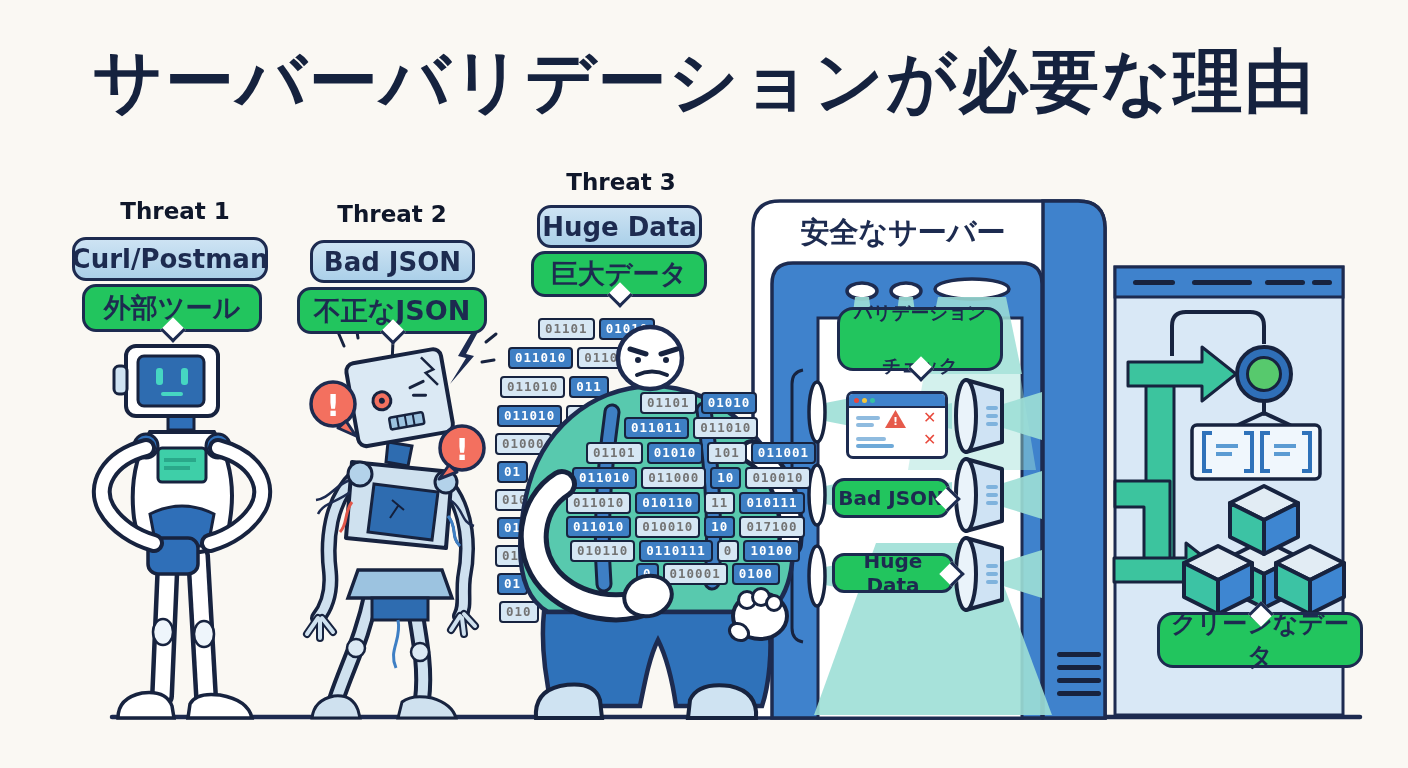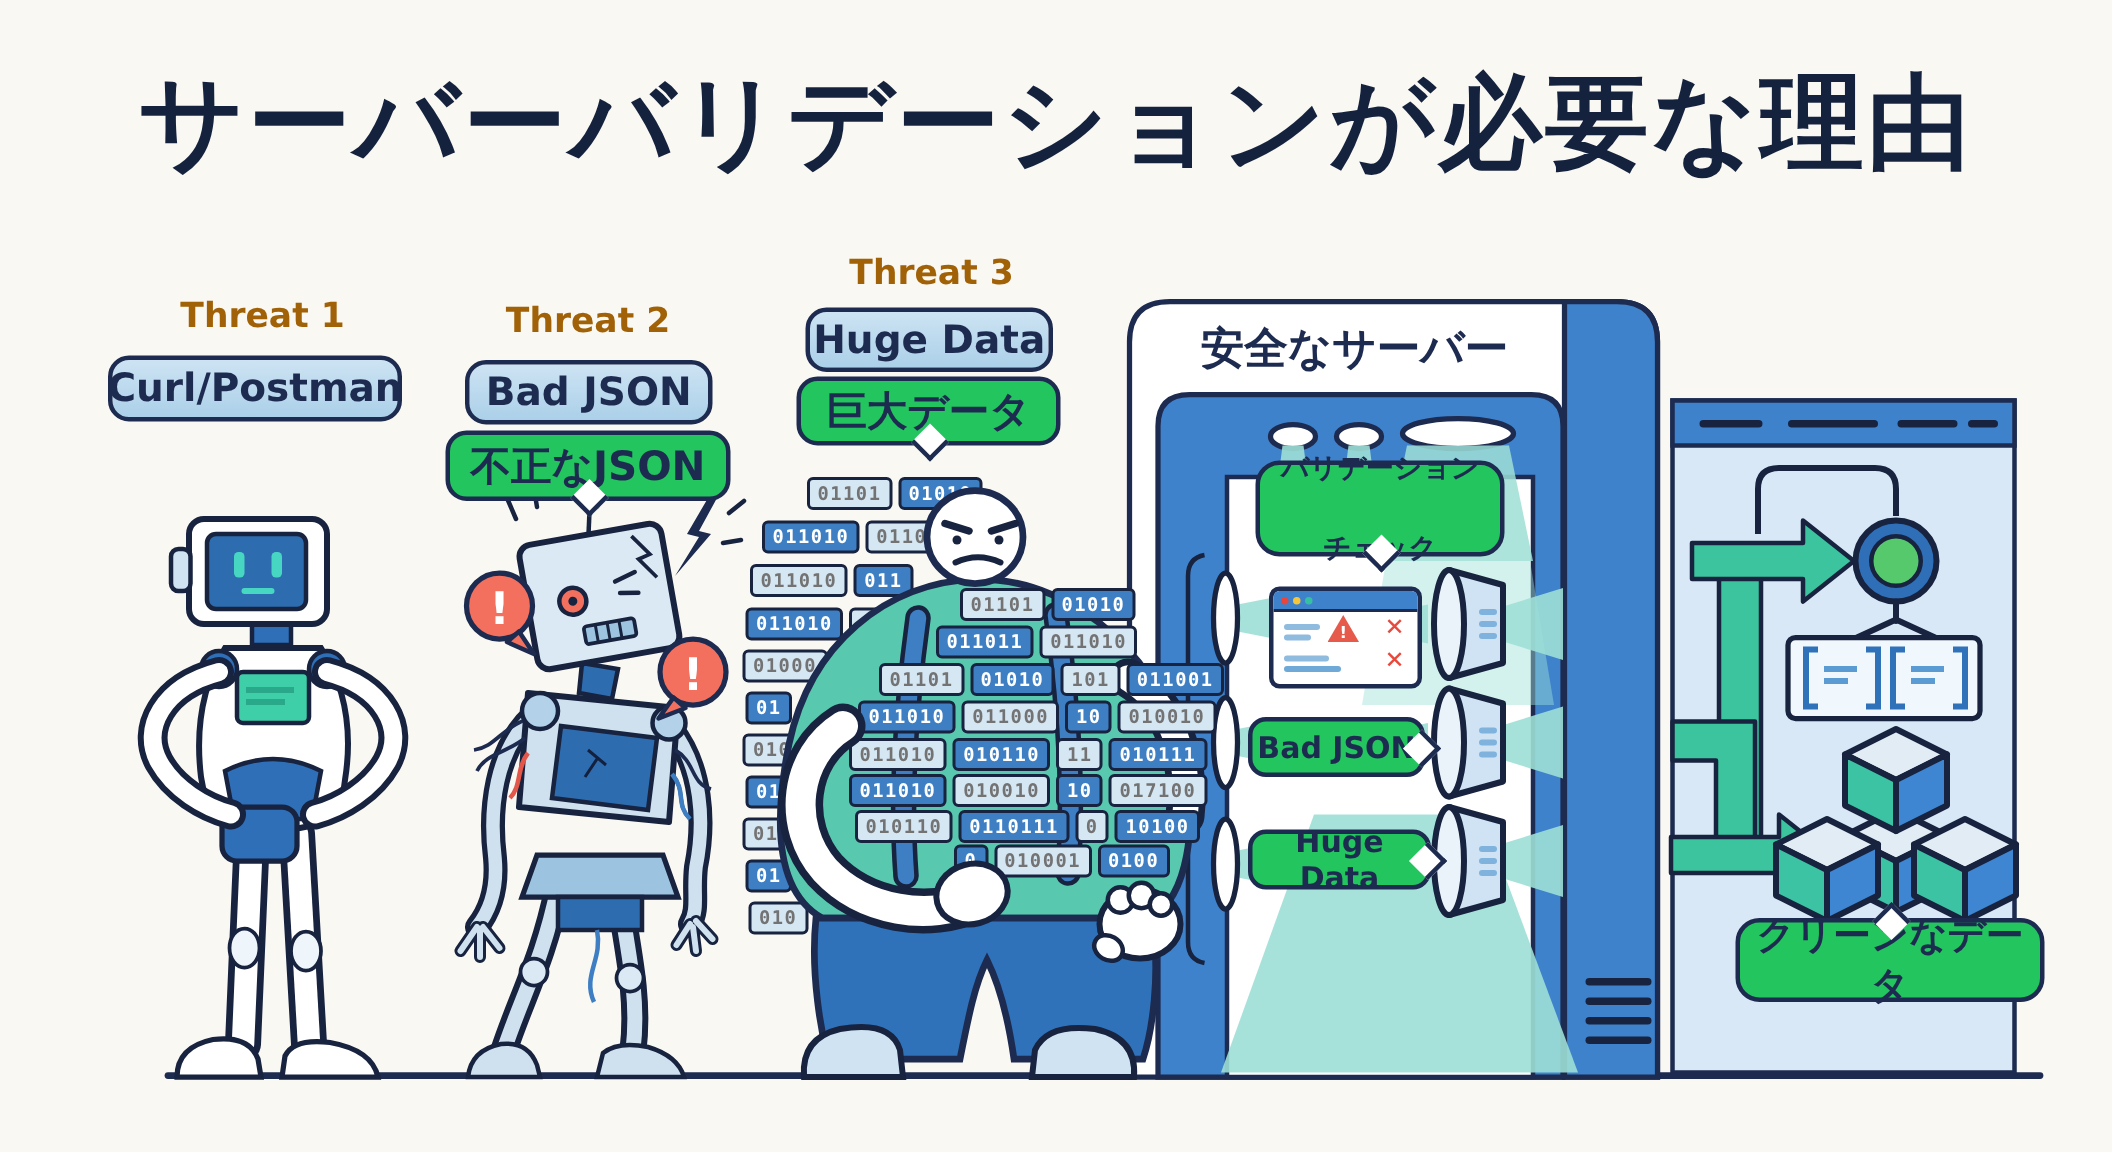--- a/index.html
+++ b/index.html
@@ -10,21 +10,21 @@
   }
   #stage *{box-sizing:border-box;}
   .abs{position:absolute;}
   svg{position:absolute;left:0;top:0;}
   
   .title{
     left:0;top:36px;width:100%;text-align:center;
     font-size:69px;font-weight:900;letter-spacing:2px;color:#15223e;
   }
   .threat-heading{
-    font-size:23px;font-weight:800;text-align:center;color:#a16207;
+    font-size:23px;font-weight:800;text-align:center;color:#0f172a;
   }
   .pill{
     display:flex;align-items:center;justify-content:center;
     background:linear-gradient(180deg,#cde3f3,#abd0e9);
     border:3.5px solid #1d2b50;border-radius:14px;
     font-size:26px;font-weight:800;color:#1d2b50;
   }
   .bubble{
     display:flex;align-items:center;justify-content:center;
     background:#22c55e;border:3.5px solid #1d2b50;border-radius:14px;
@@ -414,20 +414,21 @@
       <circle cx="761" cy="597" r="8.5" fill="#ffffff" stroke="#17233f" stroke-width="3"></circle>
       <circle cx="774" cy="603" r="7.5" fill="#ffffff" stroke="#17233f" stroke-width="3"></circle>
       <ellipse cx="739" cy="632" rx="10" ry="8" transform="rotate(30 739 632)" fill="#ffffff" stroke="#17233f" stroke-width="3"></ellipse>
     </g>
   </svg>
 
   <div class="abs title">サーバーバリデーションが必要な理由</div>
 
   <div class="abs threat-heading" style="left:95px;top:198px;width:160px;">Threat 1</div>
   <div class="abs pill" style="left:72px;top:237px;width:196px;height:44px;">Curl/Postman</div>
+  <div class="abs bubble tail-down" style="left:82px;top:284px;width:180px;height:48px;font-size:27px;">外部ツール</div>
 
   <div class="abs threat-heading" style="left:312px;top:201px;width:160px;">Threat 2</div>
   <div class="abs pill" style="left:310px;top:240px;width:165px;height:43px;">Bad JSON</div>
   <div class="abs bubble tail-down" style="left:297px;top:287px;width:190px;height:47px;font-size:27px;">不正なJSON</div>
 
   <div class="abs threat-heading" style="left:541px;top:169px;width:160px;">Threat 3</div>
   <div class="abs pill" style="left:537px;top:205px;width:165px;height:43px;">Huge Data</div>
   <div class="abs bubble tail-down" style="left:531px;top:251px;width:176px;height:46px;font-size:27px;">巨大データ</div>
 
   <div class="abs server-title">安全なサーバー</div>

